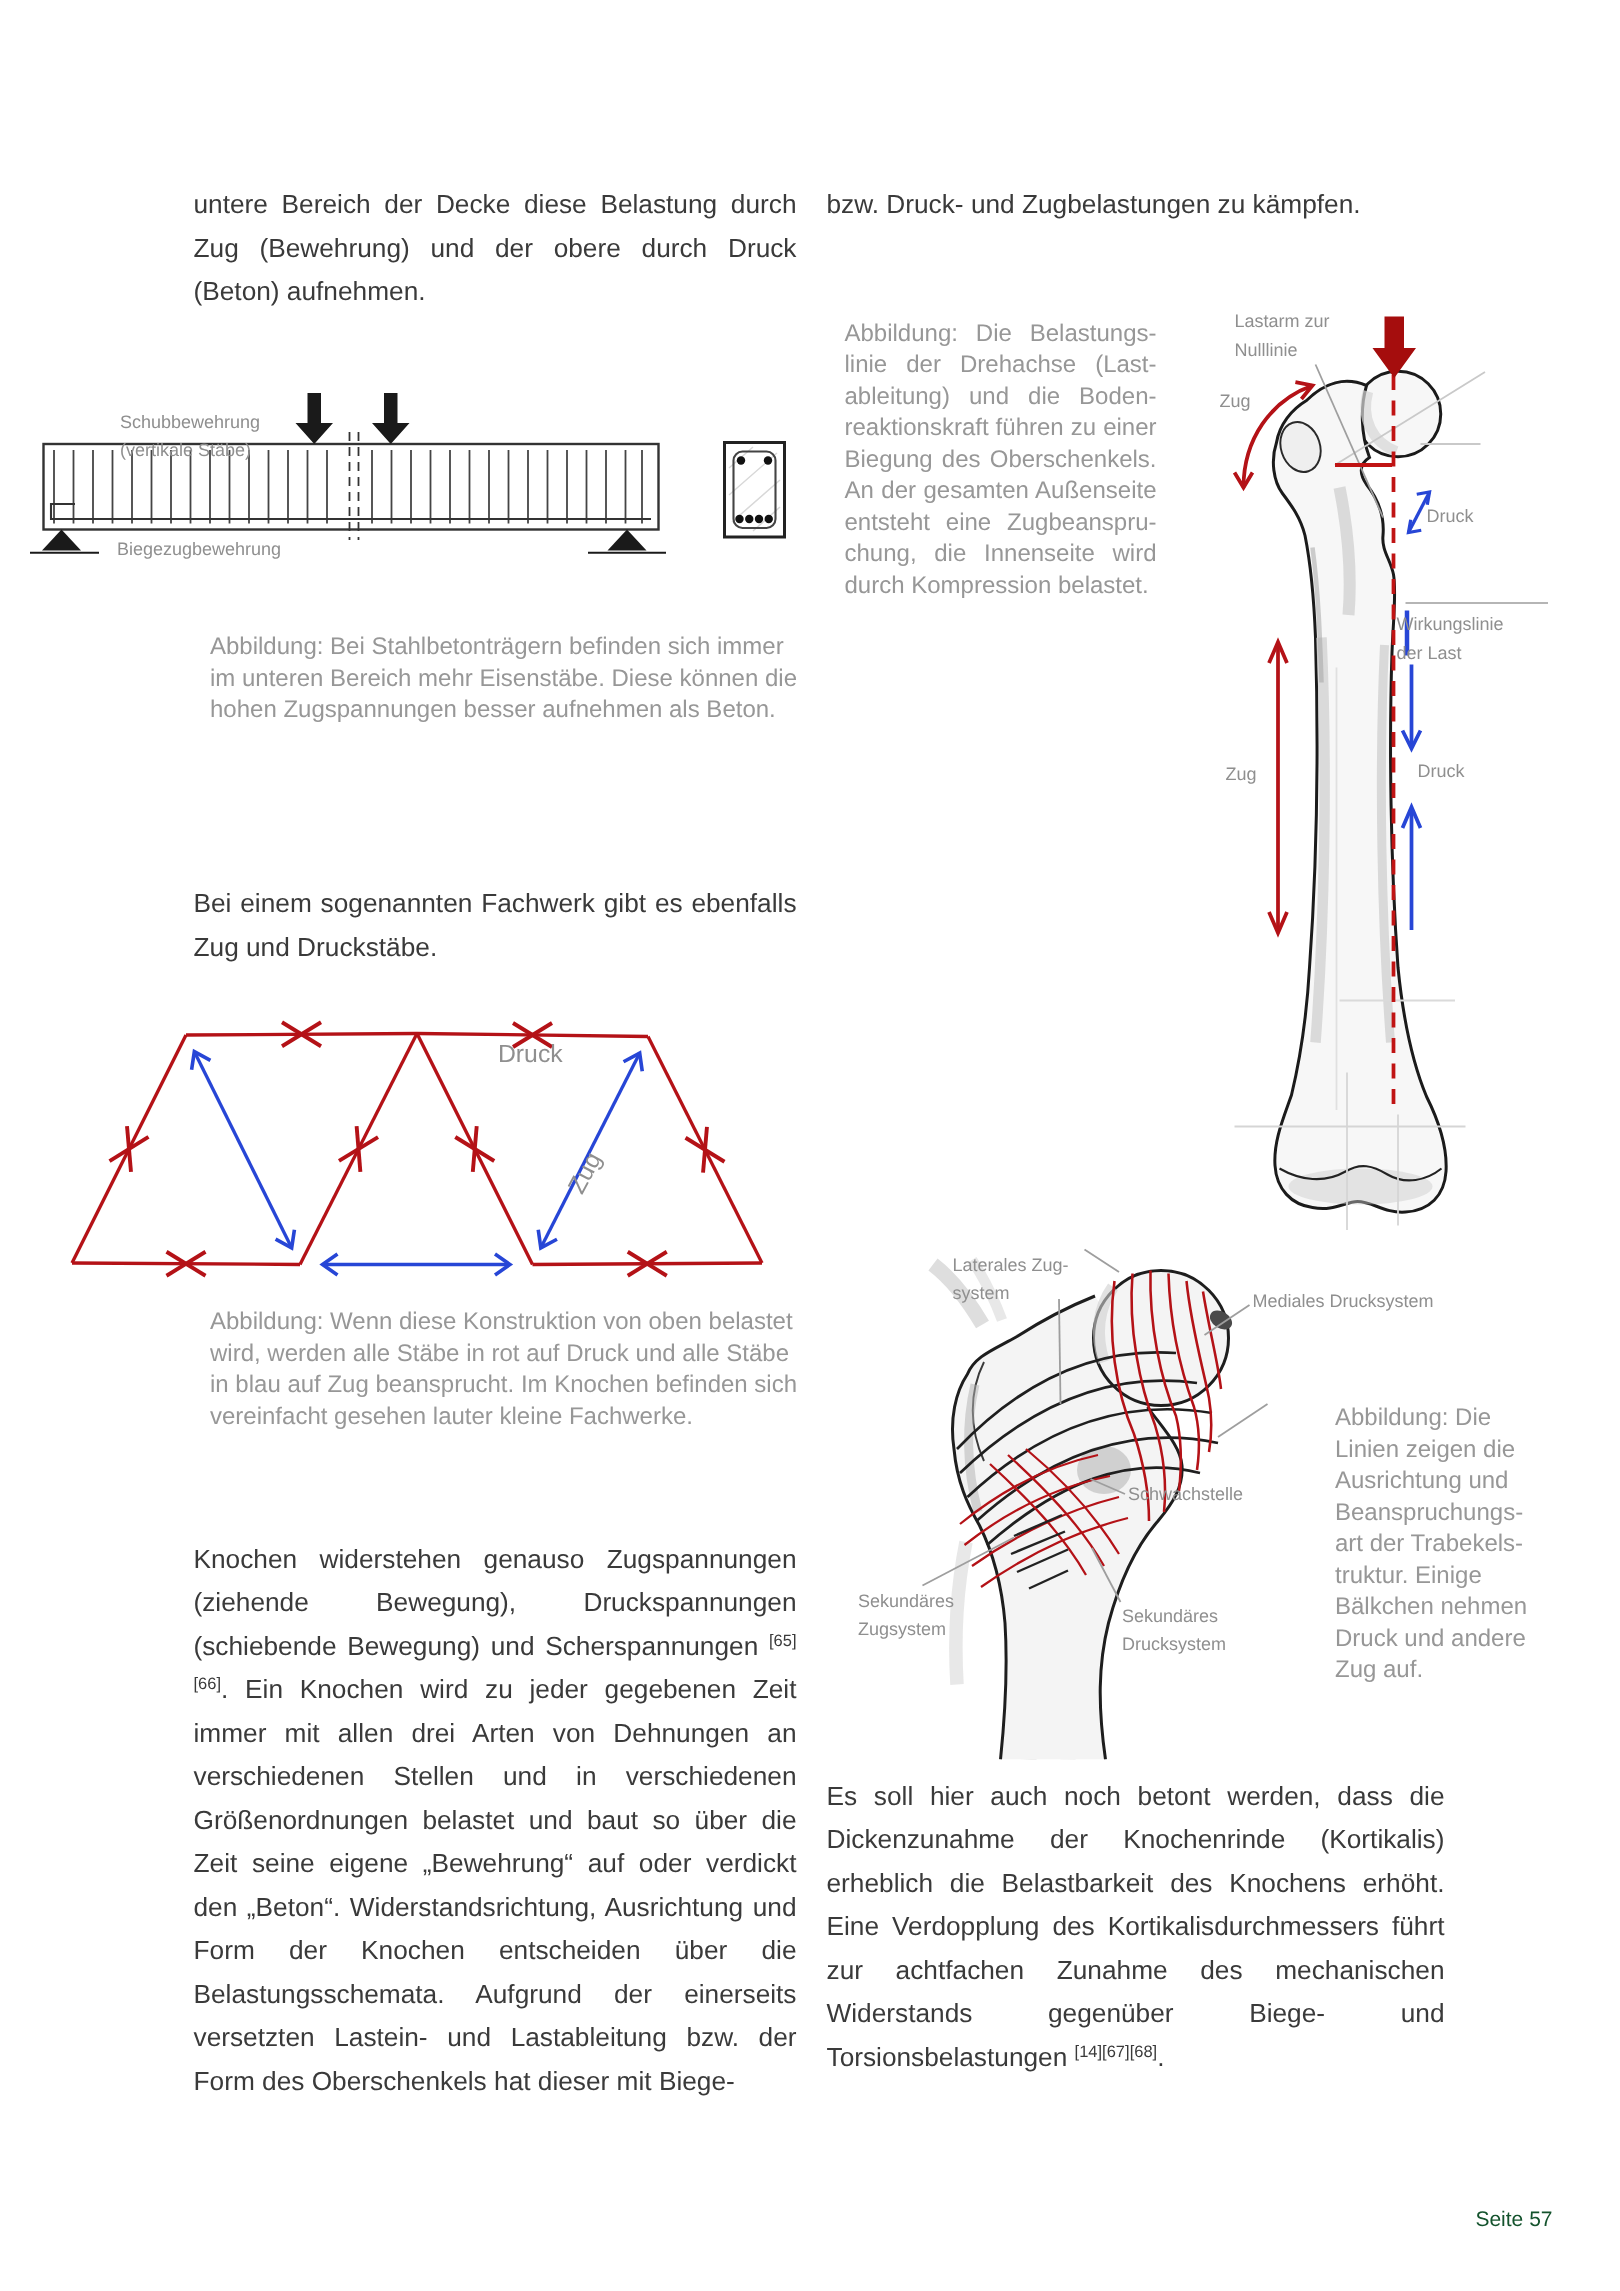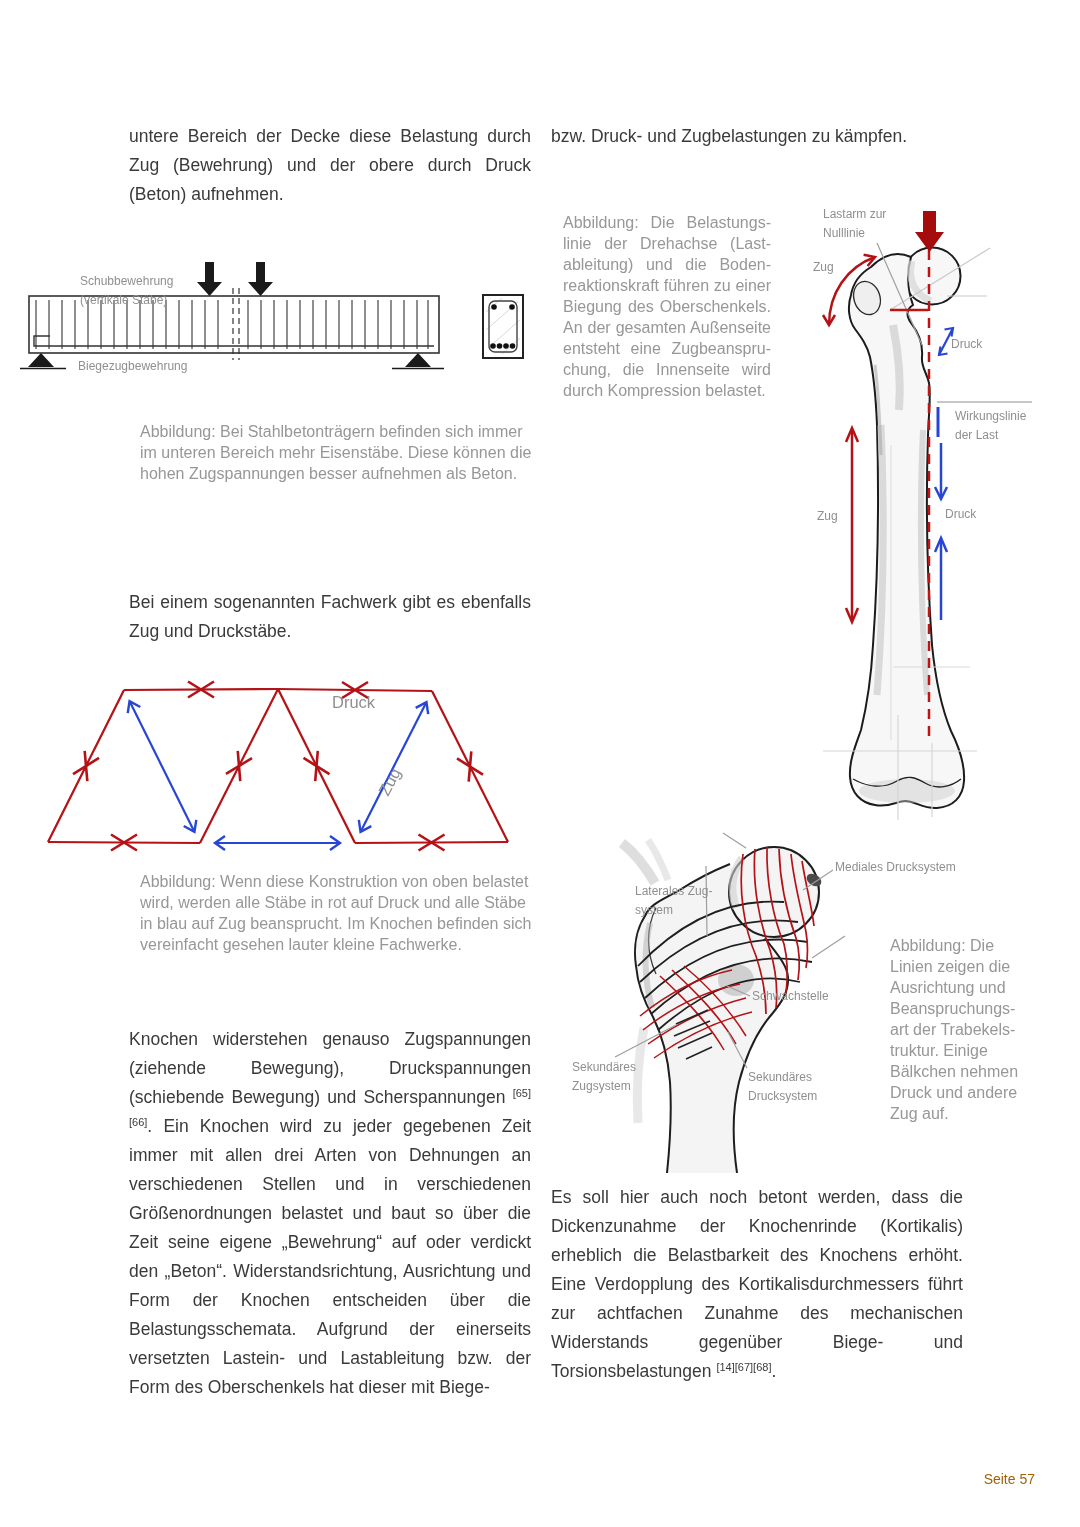--- a/index.html
+++ b/index.html
@@ -4,21 +4,21 @@
 <style>
   html,body{margin:0;padding:0;background:#ffffff;}
   #page{position:relative;width:1080px;height:1527px;background:#ffffff;overflow:hidden;
         font-family:"Liberation Sans","DejaVu Sans",sans-serif;}
   .abs{position:absolute;}
   .body-text{font-size:17.5px;line-height:29px;color:#3a3a3a;text-align:justify;}
   .body-text sup{font-size:11px;line-height:0;vertical-align:6px;}
   .caption{font-size:16px;line-height:21px;color:#979797;}
   .caption.just{text-align:justify;}
   .fig-label{font-size:12px;line-height:19px;color:#8f8f8f;white-space:pre-line;}
-  .footer{font-size:14px;color:#a16207;}
+  .footer{font-size:14px;color:#14532d;}
   svg{display:block;}
 </style>
 </head>
 <body>
 
 <div id="page">
 
   <div class="abs body-text" style="left:129px;top:122px;width:402px;">untere Bereich der Decke diese Belastung durch Zug (Bewehrung) und der obere durch Druck (Beton) aufnehmen.</div>
 
   <div class="abs" style="left:20px;top:250px;width:540px;height:135px;">
@@ -201,21 +201,21 @@
         <line x1="146" y1="248" x2="146" y2="302"></line>
         <polyline points="140,292 146,304 152,292"></polyline>
         <line x1="146" y1="425" x2="146" y2="345"></line>
         <polyline points="140,357 146,343 152,357"></polyline>
       </g>
     </svg>
     <div class="abs fig-label" style="left:28px;top:10px;">Lastarm zur
 Nulllinie</div>
     <div class="abs fig-label" style="left:18px;top:63px;">Zug</div>
     <div class="abs fig-label" style="left:156px;top:140px;">Druck</div>
-    <div class="abs fig-label" style="left:160px;top:212px;">Wirkungslinie
+    <div class="abs fig-label" style="left:136px;top:212px;">Wirkungslinie
 der Last</div>
     <div class="abs fig-label" style="left:22px;top:312px;">Zug</div>
     <div class="abs fig-label" style="left:150px;top:310px;">Druck</div>
   </div>
 
 
   <div class="abs" style="left:560px;top:828px;width:460px;height:345px;">
     <svg width="460" height="345" viewBox="0 0 460 345">
 
       <g fill="none">
@@ -279,21 +279,21 @@
       <g stroke="#9e9e9e" stroke-width="1.2">
         <line x1="163" y1="5" x2="186" y2="20"></line>
         <line x1="146" y1="38" x2="147" y2="108"></line>
         <line x1="273" y1="42" x2="243" y2="62"></line>
         <line x1="285" y1="108" x2="252" y2="130"></line>
         <line x1="190" y1="168" x2="167" y2="158"></line>
         <line x1="55" y1="229" x2="116" y2="197"></line>
         <line x1="187" y1="240" x2="168" y2="204"></line>
       </g>
     </svg>
-    <div class="abs fig-label" style="left:75px;top:6px;margin-top:48px;">Laterales Zug-
+    <div class="abs fig-label" style="left:75px;top:6px;">Laterales Zug-
 system</div>
     <div class="abs fig-label" style="left:275px;top:30px;width:170px;">Mediales Drucksystem</div>
     <div class="abs fig-label" style="left:192px;top:159px;">Schwachstelle</div>
     <div class="abs fig-label" style="left:12px;top:230px;">Sekundäres
 Zugsystem</div>
     <div class="abs fig-label" style="left:188px;top:240px;">Sekundäres
 Drucksystem</div>
   </div>
 
   <div class="abs caption" style="left:890px;top:935px;width:132px;">Abbildung: Die Linien zeigen die Ausrichtung und Beanspruchungs­art der Trabekels­truktur. Einige Bälkchen nehmen Druck und andere Zug auf.</div>

